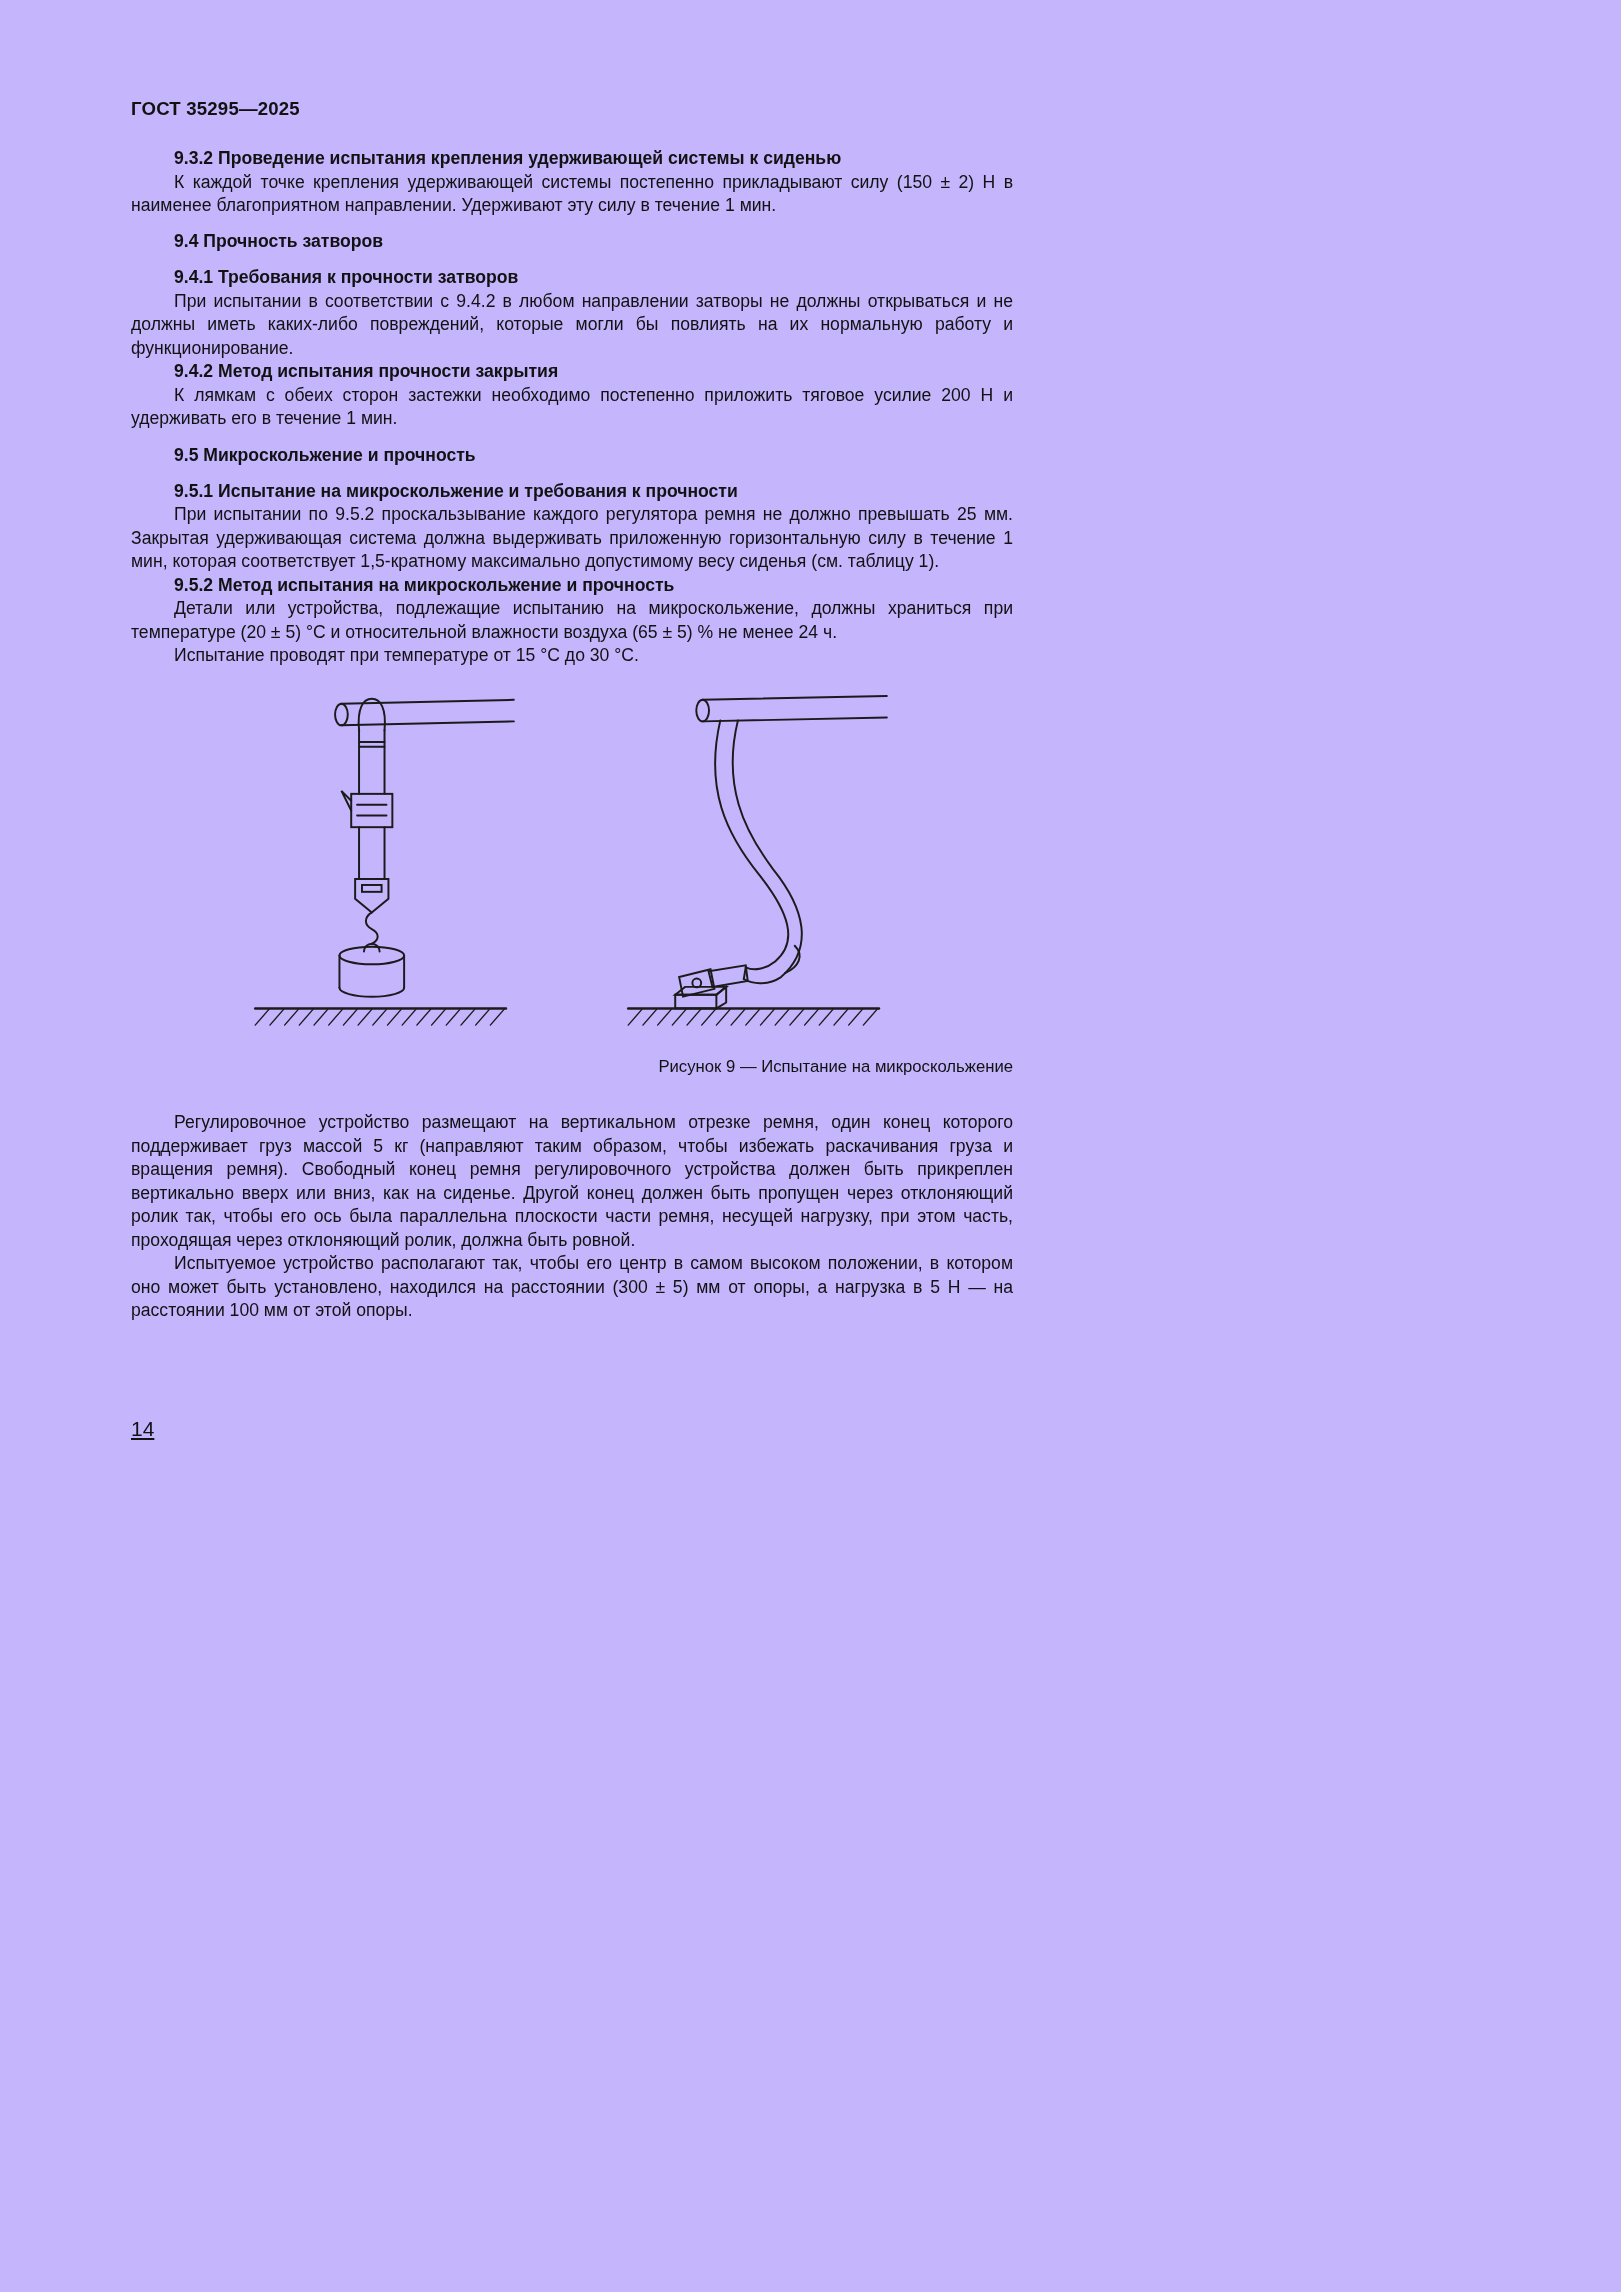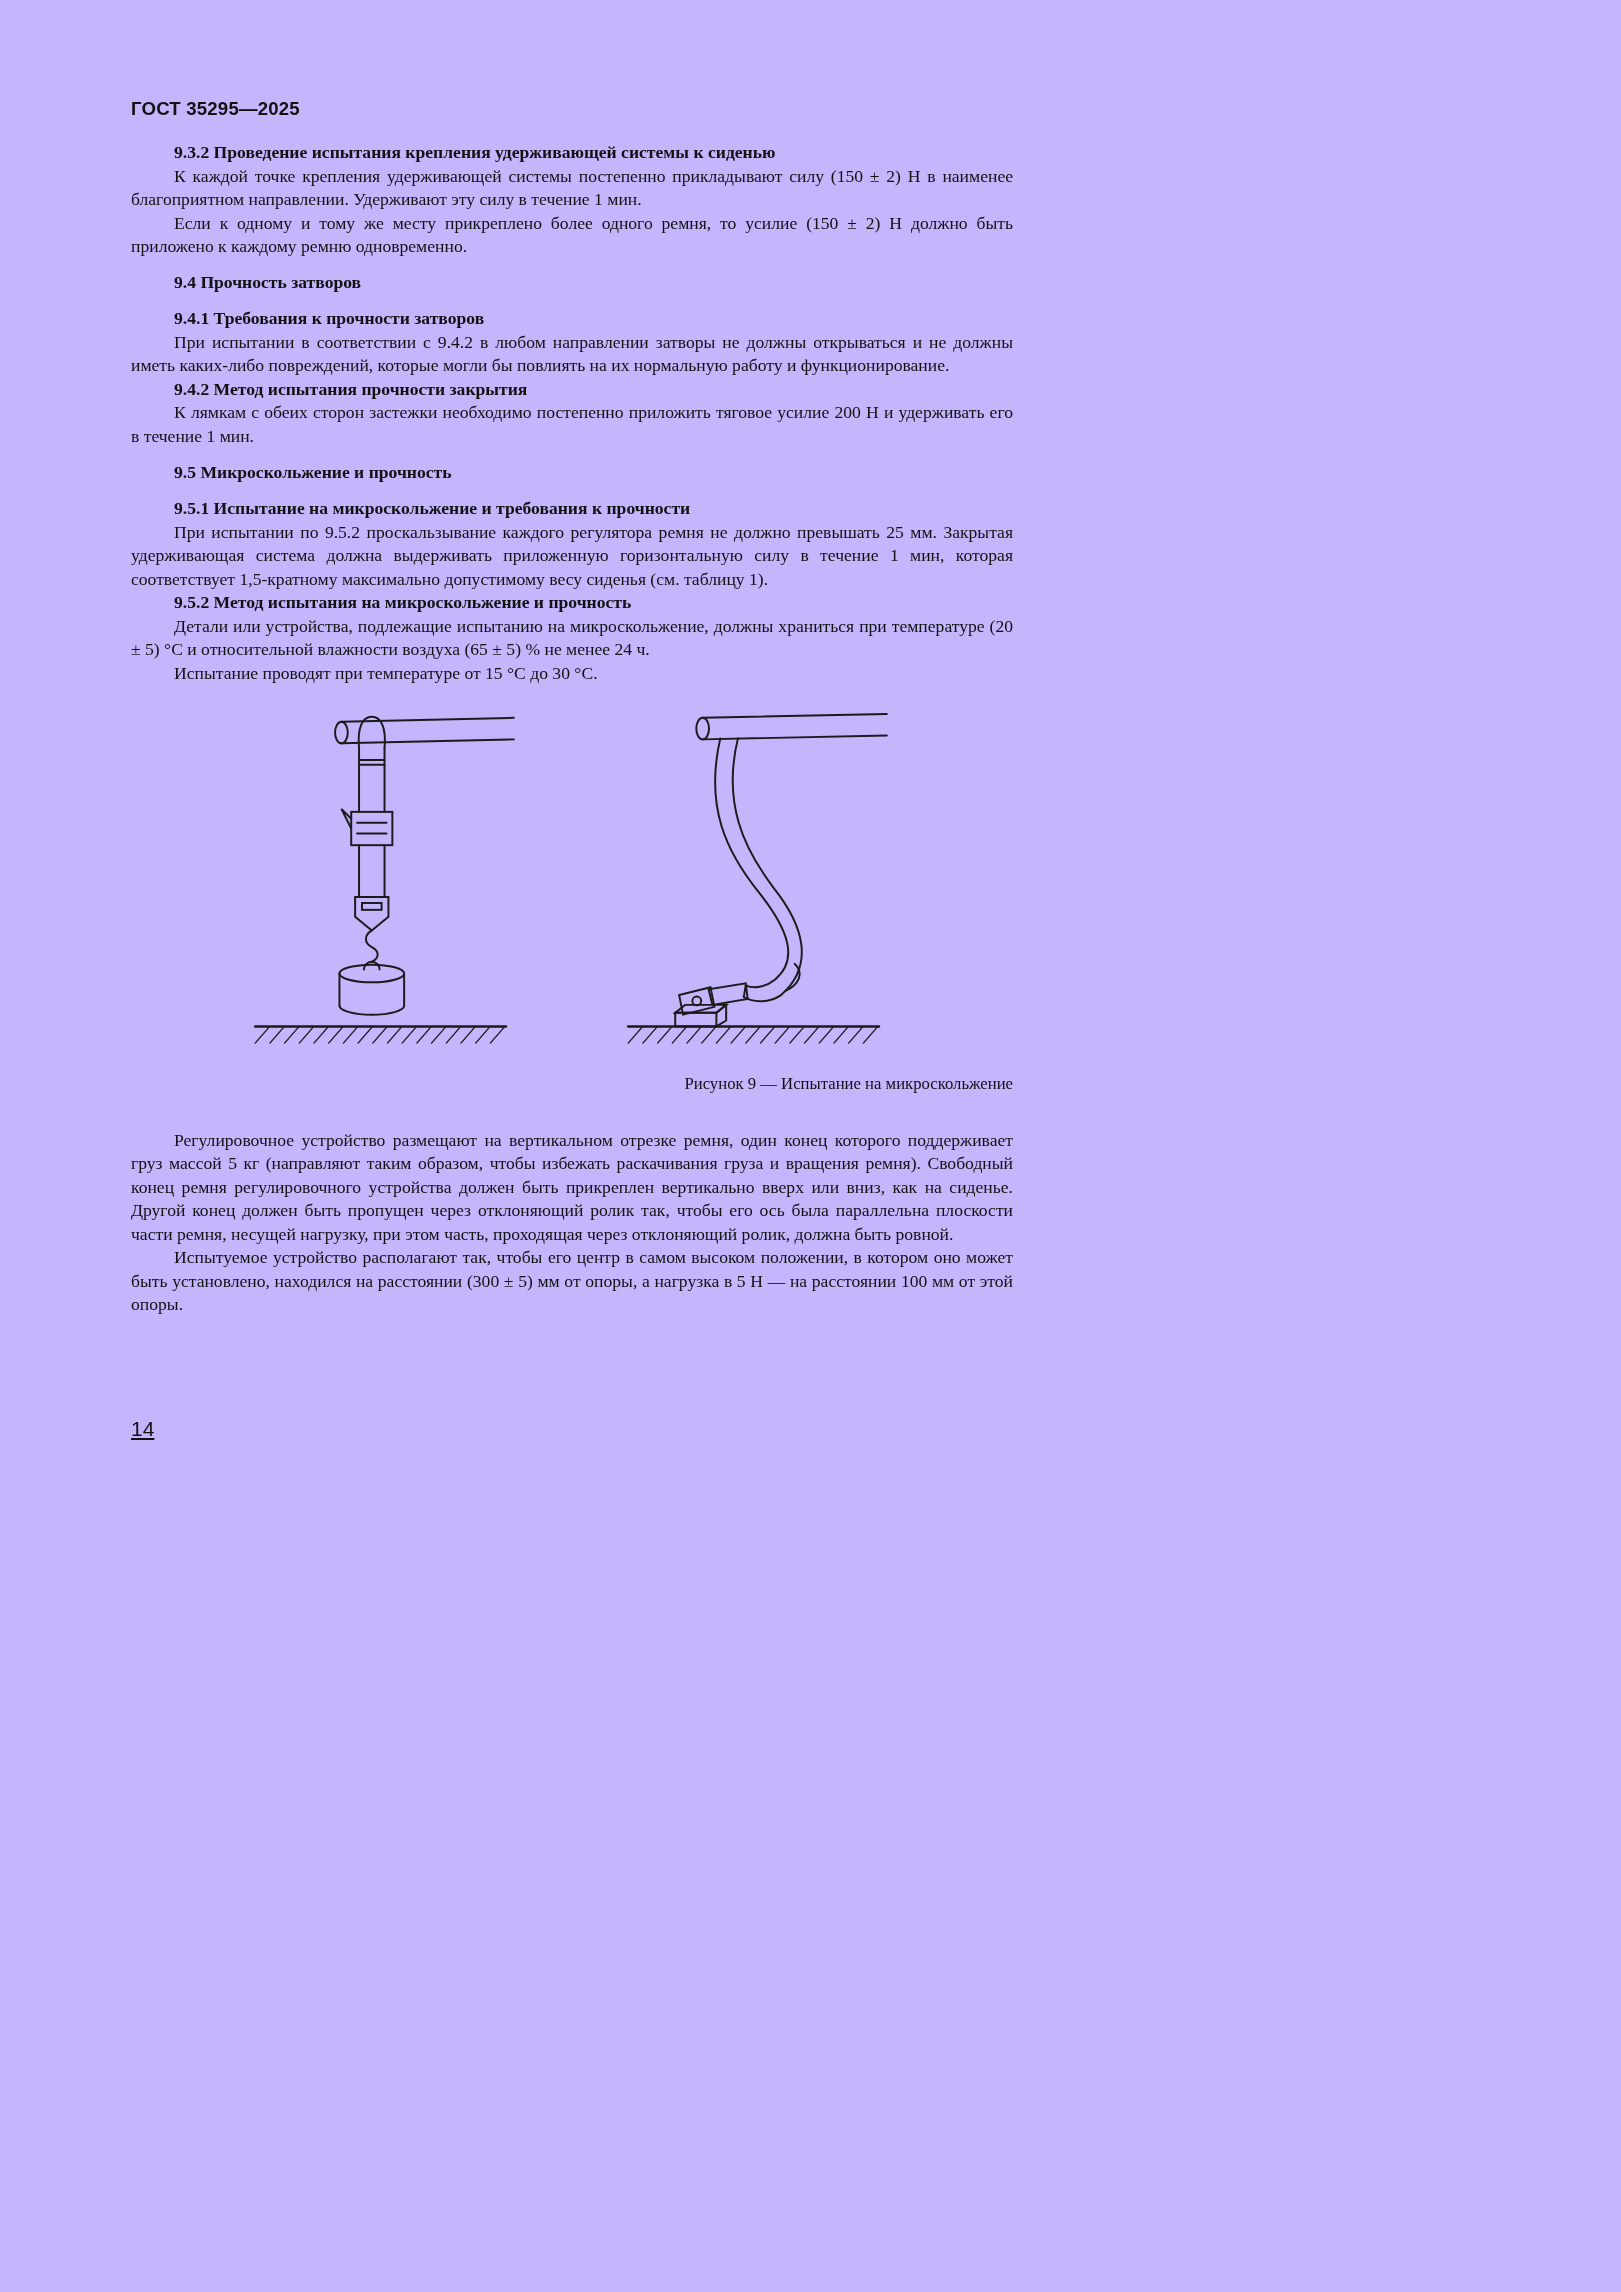--- a/index.html
+++ b/index.html
@@ -21,26 +21,25 @@
     position: absolute;
     left: 131px;
     top: 98px;
     font-size: 18.6px;
     font-weight: 700;
     letter-spacing: 0.2px;
   }
   .content {
     position: absolute;
     left: 131px;
-    top: 141px;
+    top: 147px;
     width: 882px;
     font-size: 17.6px;
     line-height: 23.5px;
     text-align: justify;
-    font-family: Liberation Serif, serif;
   }
   .content p { text-indent: 43px; }
   .h { font-weight: 700; }
   .sp { margin-top: 12.7px; }
   .figure { margin-top: 23.5px; }
   .drawings {
     display: flex;
     justify-content: center;
     align-items: flex-end;
     gap: 108px;
@@ -65,21 +64,20 @@
 <body>
 
 <div class="page">
 
   <div class="running-header">ГОСТ 35295—2025</div>
 
   <main class="content">
 
     <p class="h">9.3.2 Проведение испытания крепления удерживающей системы к сиденью</p>
     <p>К каждой точке крепления удерживающей системы постепенно прикладывают силу (150 ± 2) Н в наименее благоприятном направлении. Удерживают эту силу в течение 1 мин.</p>
-    <p>Если к одному и тому же месту прикреплено более одного ремня, то усилие (150 ± 2) Н должно быть приложено к каждому ремню одновременно.</p>
     <p class="h sp">9.4 Прочность затворов</p>
     <p class="h sp">9.4.1 Требования к прочности затворов</p>
     <p>При испытании в соответствии с 9.4.2 в любом направлении затворы не должны открываться и не должны иметь каких-либо повреждений, которые могли бы повлиять на их нормальную работу и функционирование.</p>
     <p class="h">9.4.2 Метод испытания прочности закрытия</p>
     <p>К лямкам с обеих сторон застежки необходимо постепенно приложить тяговое усилие 200 Н и удерживать его в течение 1 мин.</p>
     <p class="h sp">9.5 Микроскольжение и прочность</p>
     <p class="h sp">9.5.1 Испытание на микроскольжение и требования к прочности</p>
     <p>При испытании по 9.5.2 проскальзывание каждого регулятора ремня не должно превышать 25 мм. Закрытая удерживающая система должна выдерживать приложенную горизонтальную силу в течение 1 мин, которая соответствует 1,5-кратному максимально допустимому весу сиденья (см. таблицу 1).</p>
     <p class="h">9.5.2 Метод испытания на микроскольжение и прочность</p>
     <p>Детали или устройства, подлежащие испытанию на микроскольжение, должны храниться при температуре (20 ± 5) °С и относительной влажности воздуха (65 ± 5) % не менее 24 ч.</p>

